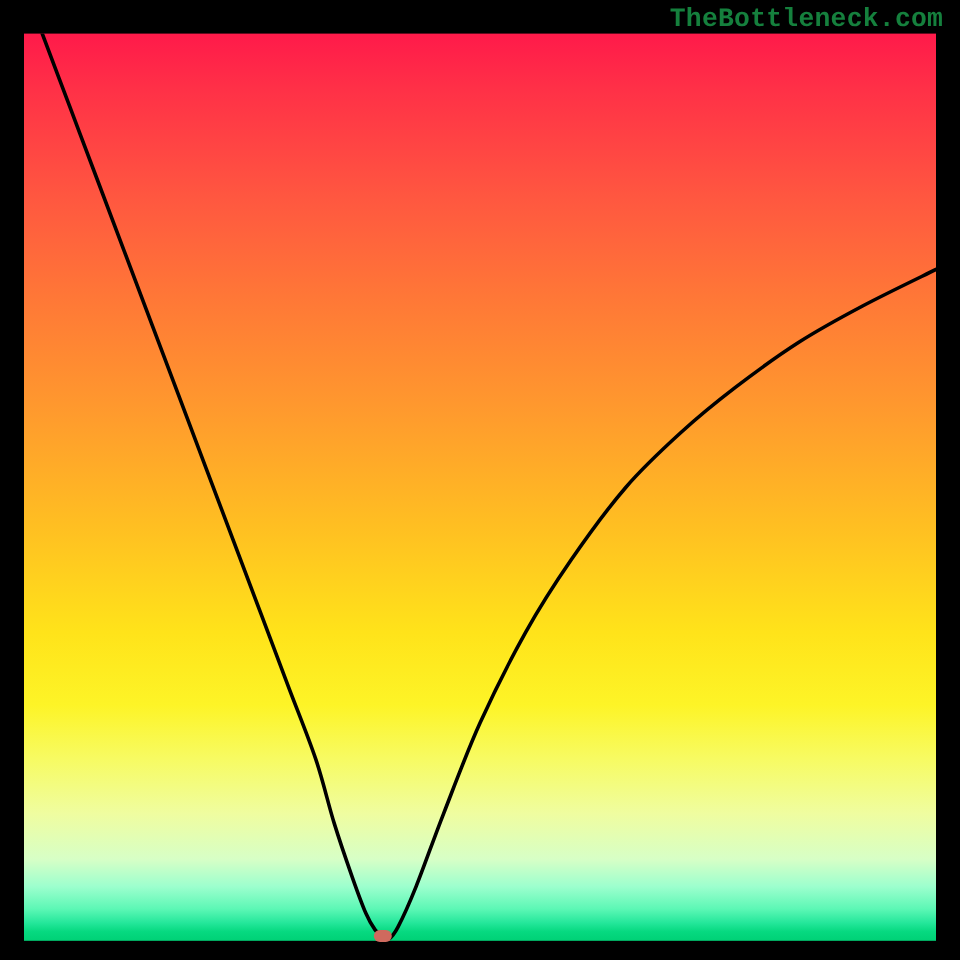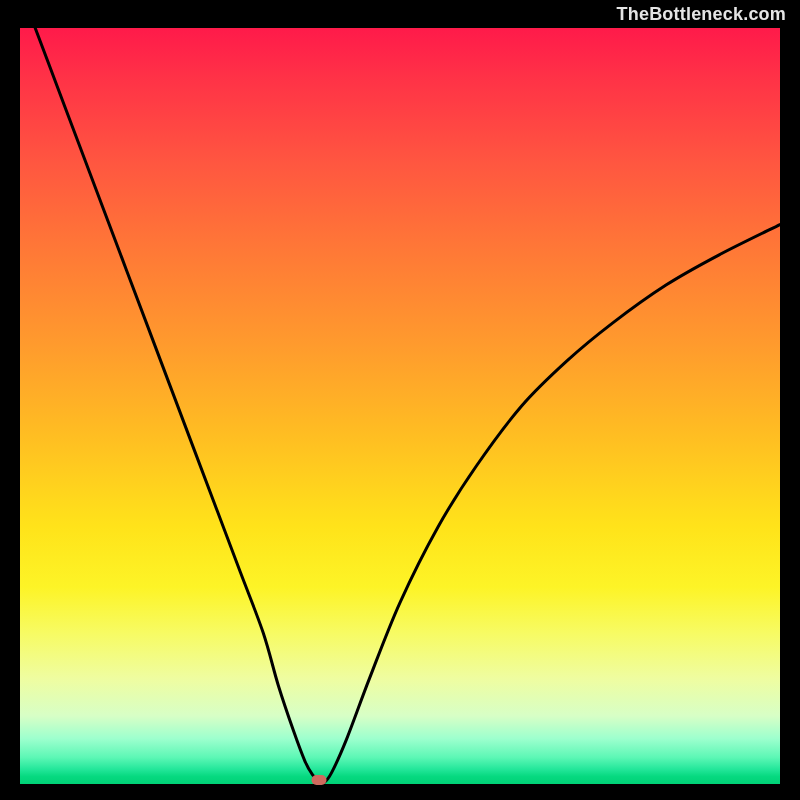--- a/index.html
+++ b/index.html
@@ -13,25 +13,26 @@
   .container {
     position: relative;
     width: 800px;
     height: 800px;
     background: #000;
   }
   .watermark {
     position: absolute;
     top: 4px;
     right: 14px;
-    color: #e5e5e5;
-    font-size: 18px;
+    color: #15803d;
+    font-size: 22px;
     font-weight: 600;
     letter-spacing: 0.2px;
     z-index: 10;
+    font-family: Liberation Mono, monospace;
   }
   .plot-frame {
     position: absolute;
     left: 20px;
     top: 28px;
     width: 760px;
     height: 756px;
     background: #000;
     box-sizing: border-box;
   }

